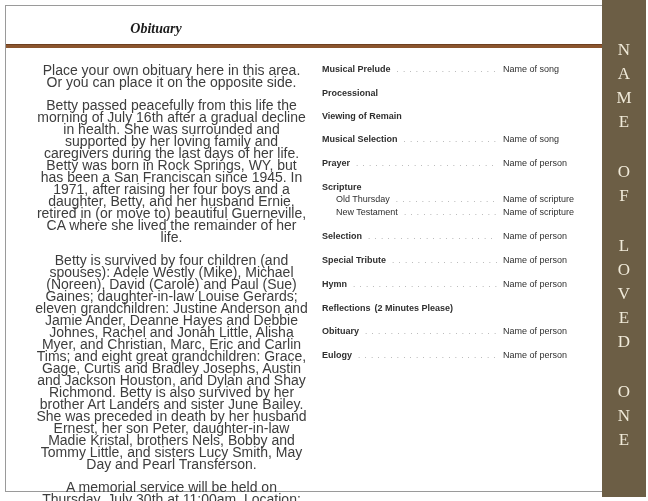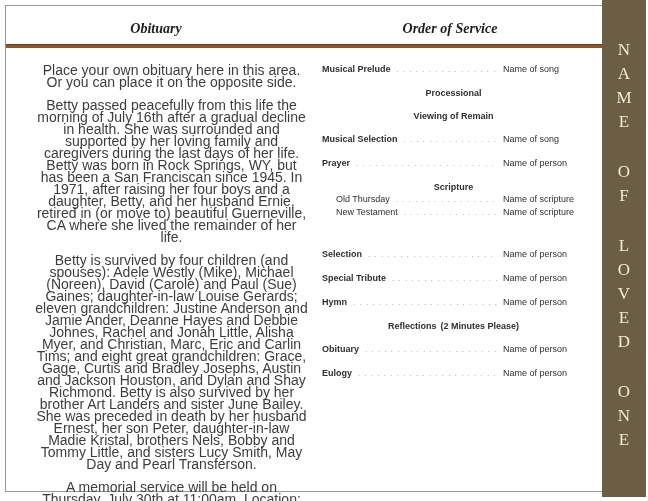--- a/index.html
+++ b/index.html
@@ -24,51 +24,50 @@
   }
   .obituary {
     position:absolute; left:35px; top:64px; width:273px;
     font-size:14px; line-height:12px; color:#3d3d3d; text-align:center;
   }
   .obituary p { margin:0 0 11px 0; }
   .order {
     position:absolute; left:322px; top:64px; width:263px;
     font-size:9px; color:#2f2f2f;
   }
-  .svc-row { display:flex; align-items:baseline; line-height:10px; margin-bottom:13px;justify-content:center; }
+  .svc-row { display:flex; align-items:baseline; line-height:10px; margin-bottom:13px; }
   .svc-row .label { font-weight:bold; white-space:nowrap; }
   .svc-row .suffix { font-weight:bold; white-space:nowrap; margin-left:4px; }
   .svc-row .dots {
     flex:1 1 auto; overflow:hidden; white-space:nowrap;
     color:#8f8f8f; font-size:8px; letter-spacing:1px; margin:0 6px;
   }
   .svc-row .value { flex:0 0 82px; white-space:nowrap; font-weight:normal; }
   .svc-sub { margin-left:14px; margin-bottom:2px; }
   .svc-sub .label { font-weight:normal; }
-  .svc-group { margin-bottom:31px; }
+  .svc-group { margin-bottom:13px; }
   .svc-group .svc-row { margin-bottom:2px; }
   .sidebar {
     position:absolute; left:602px; top:0; width:44px; height:497px;
     background:#6c5e45; display:flex; flex-direction:column; align-items:center;
     padding-top:38px; box-sizing:border-box;
   }
   .sb-letter {
     height:24px; line-height:24px;
     font-family:"Liberation Serif", serif; font-size:17px; color:#f0ead9;
   }
   .sb-gap { height:26px; }
 </style>
 </head>
 <body>
 
 <div class="canvas">
   <div class="page-frame"></div>
 
   <div class="col-header left">Obituary</div>
-  <div class="col-header right">Order of Service</div>
 
   <div class="divider-rule"></div>
 
   <div class="obituary">
       <p>Place your own obituary here in this area. Or you can place it on the opposite side.</p>
       <p>Betty passed peacefully from this life the morning of July 16th after a gradual decline in health.  She was surrounded and supported by her loving family and caregivers during the last days of her life.  Betty was born in Rock Springs, WY, but has been a San Franciscan since 1945.  In 1971, after raising her four boys and a daughter, Betty, and her husband Ernie, retired in (or move to) beautiful Guerneville, CA where she lived the remainder of her life.</p>
       <p>Betty is survived by four children (and spouses): Adele Westly (Mike), Michael (Noreen), David (Carole) and Paul (Sue) Gaines;  daughter-in-law Louise Gerards;  eleven grandchildren: Justine Anderson and Jamie Ander, Deanne Hayes and Debbie Johnes, Rachel and Jonah Little, Alisha Myer, and Christian, Marc, Eric and Carlin Tims;  and eight great grandchildren: Grace, Gage, Curtis and Bradley Josephs, Austin and Jackson Houston, and Dylan and Shay Richmond.  Betty is also survived by her brother Art Landers and sister June Bailey.  She was preceded in death by her husband Ernest, her son Peter, daughter-in-law Madie Kristal, brothers Nels, Bobby and Tommy Little, and sisters Lucy Smith, May Day and Pearl Transferson.</p>
       <p>A memorial service will be held on Thursday, July 30th at 11:00am.  Location:  Pleasant Hills Memorial Park, 1700 Pleasant Hills Road, Sebastopol, CA 95472.  In lieu of flowers, donations may be made to (NAME and ADDRESS).</p>
     </div>
 

